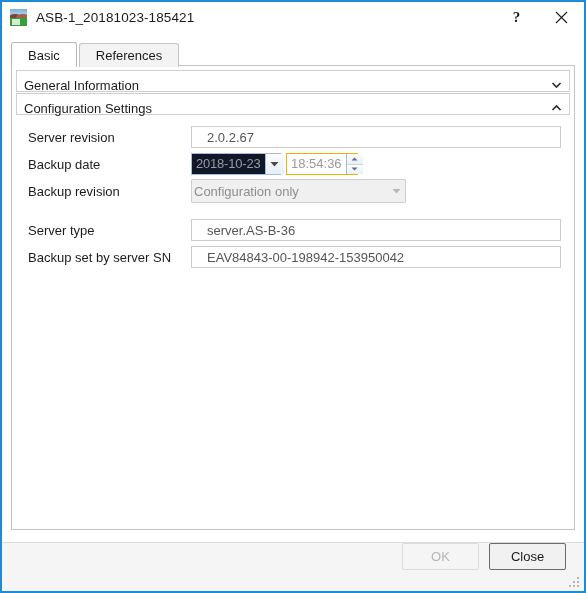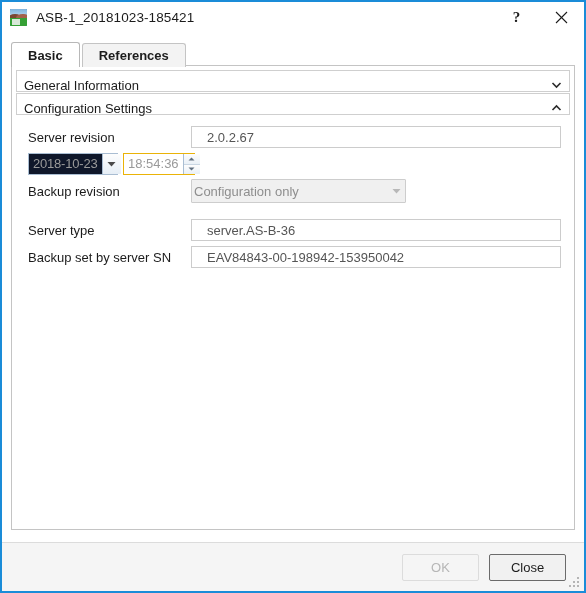--- a/index.html
+++ b/index.html
@@ -126,21 +126,20 @@
     display: flex;
     align-items: center;
     font-size: 13px;
     color: #1c1c1c;
     border: 1px solid #c4c4c4;
     border-bottom: none;
     border-radius: 3px 3px 0 0;
     background: #f3f3f3;
     margin-right: 2px;
     position: relative;
-    font-weight: bold;
   }
   .tab.active {
     background: #ffffff;
     height: 25px;
     z-index: 4;
     border-color: #b8b8b8;
   }
 
   
   .tabpanel {
@@ -326,21 +325,20 @@
   .combo .cbtn svg { display: block; }
 
   
   .footer {
     flex: 0 0 48px;
     height: 48px;
     background: #f5f5f5;
     border-top: 1px solid #dcdcdc;
     position: relative;
     display: flex;
-    align-items: center;
     justify-content: flex-end;
     padding-right: 18px;
   }
   .btn {
     box-sizing: border-box;
     height: 27px;
     width: 77px;
     font-size: 13px;
     font-family: "Liberation Sans", sans-serif;
     border-radius: 2px;
@@ -437,20 +435,21 @@
         </div>
 
         <div class="form">
 
           <div class="row">
             <div class="label">Server revision</div>
             <input class="txt wide" type="text" readonly="" value="2.0.2.67" style="">
           </div>
 
           <div class="row">
+            <div class="label">Backup date</div>
 
             <div class="datepick">
               <div class="dval">2018-10-23</div>
               <div class="dbtn">
                 <span>
                   <svg width="9" height="6" viewBox="0 0 9 6">
                     <polygon points="0.5,1 8.5,1 4.5,5.5" fill="#4a4a4a"></polygon>
                   </svg>
                 </span>
               </div>

